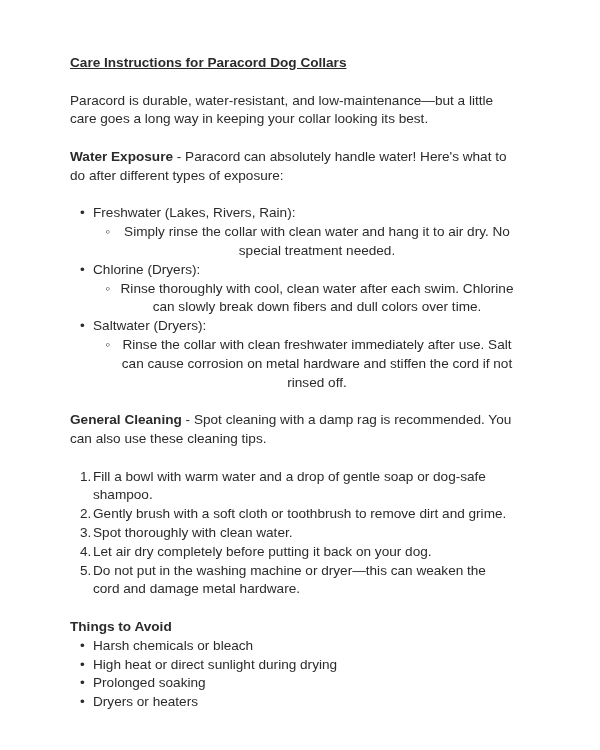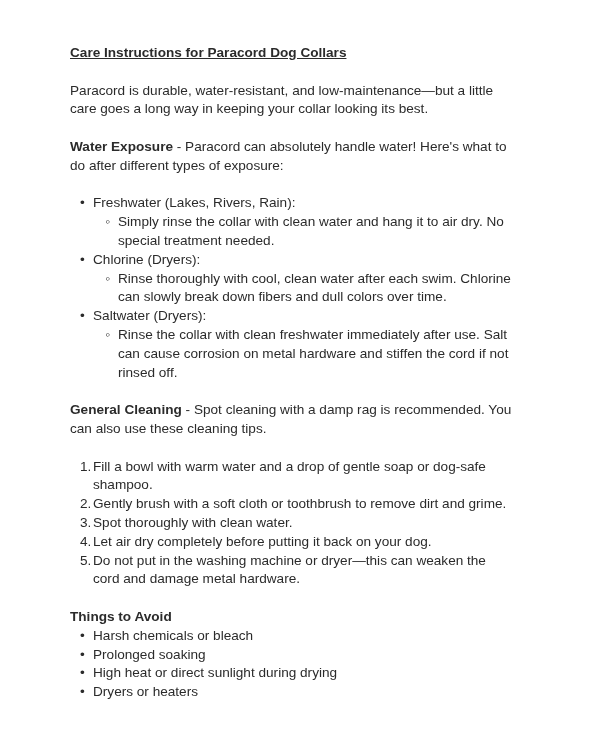--- a/index.html
+++ b/index.html
@@ -11,20 +11,21 @@
     width: 600px;
     height: 750px;
     overflow: hidden;
     font-family: "Liberation Sans", "DejaVu Sans", sans-serif;
     color: #2b2b2b;
   }
   .doc {
     padding: 44px 84px 0 70px;
     font-size: 13.6px;
     line-height: 18.8px;
+    margin-top: 10px;
   }
   .doc p, .doc h1 {
     margin: 0;
     padding: 0;
     font-size: 13.6px;
     line-height: 18.8px;
   }
   h1.doc-title {
     font-weight: bold;
     text-decoration: underline;
@@ -38,21 +39,21 @@
     list-style: none;
   }
   li { position: relative; }
   li.l1 { padding-left: 23px; }
   li.l1::before {
     content: "\2022";
     position: absolute;
     left: 10px;
     top: 0;
   }
-  li.l2 { padding-left: 48px; }
+  li.l2 { padding-left: 48px; text-align: center; }
   li.l2::before {
     content: "\25E6";
     position: absolute;
     left: 35px;
     top: 0;
   }
   ol.steps { counter-reset: step; }
   ol.steps > li {
     counter-increment: step;
     padding-left: 23px;
@@ -103,18 +104,18 @@
     <li>Let air dry completely before putting it back on your dog.</li>
     <li>Do not put in the washing machine or dryer—this can weaken the cord and damage metal hardware.</li>
   </ol>
 
   <div class="gap"></div>
 
   <p><span class="lead">Things to Avoid</span></p>
 
   <ul class="blist">
     <li class="l1">Harsh chemicals or bleach</li>
+    <li class="l1">High heat or direct sunlight during drying</li>
     <li class="l1">Prolonged soaking</li>
-    <li class="l1">High heat or direct sunlight during drying</li>
     <li class="l1">Dryers or heaters</li>
   </ul>
 
 </div>
 
 </body></html>

